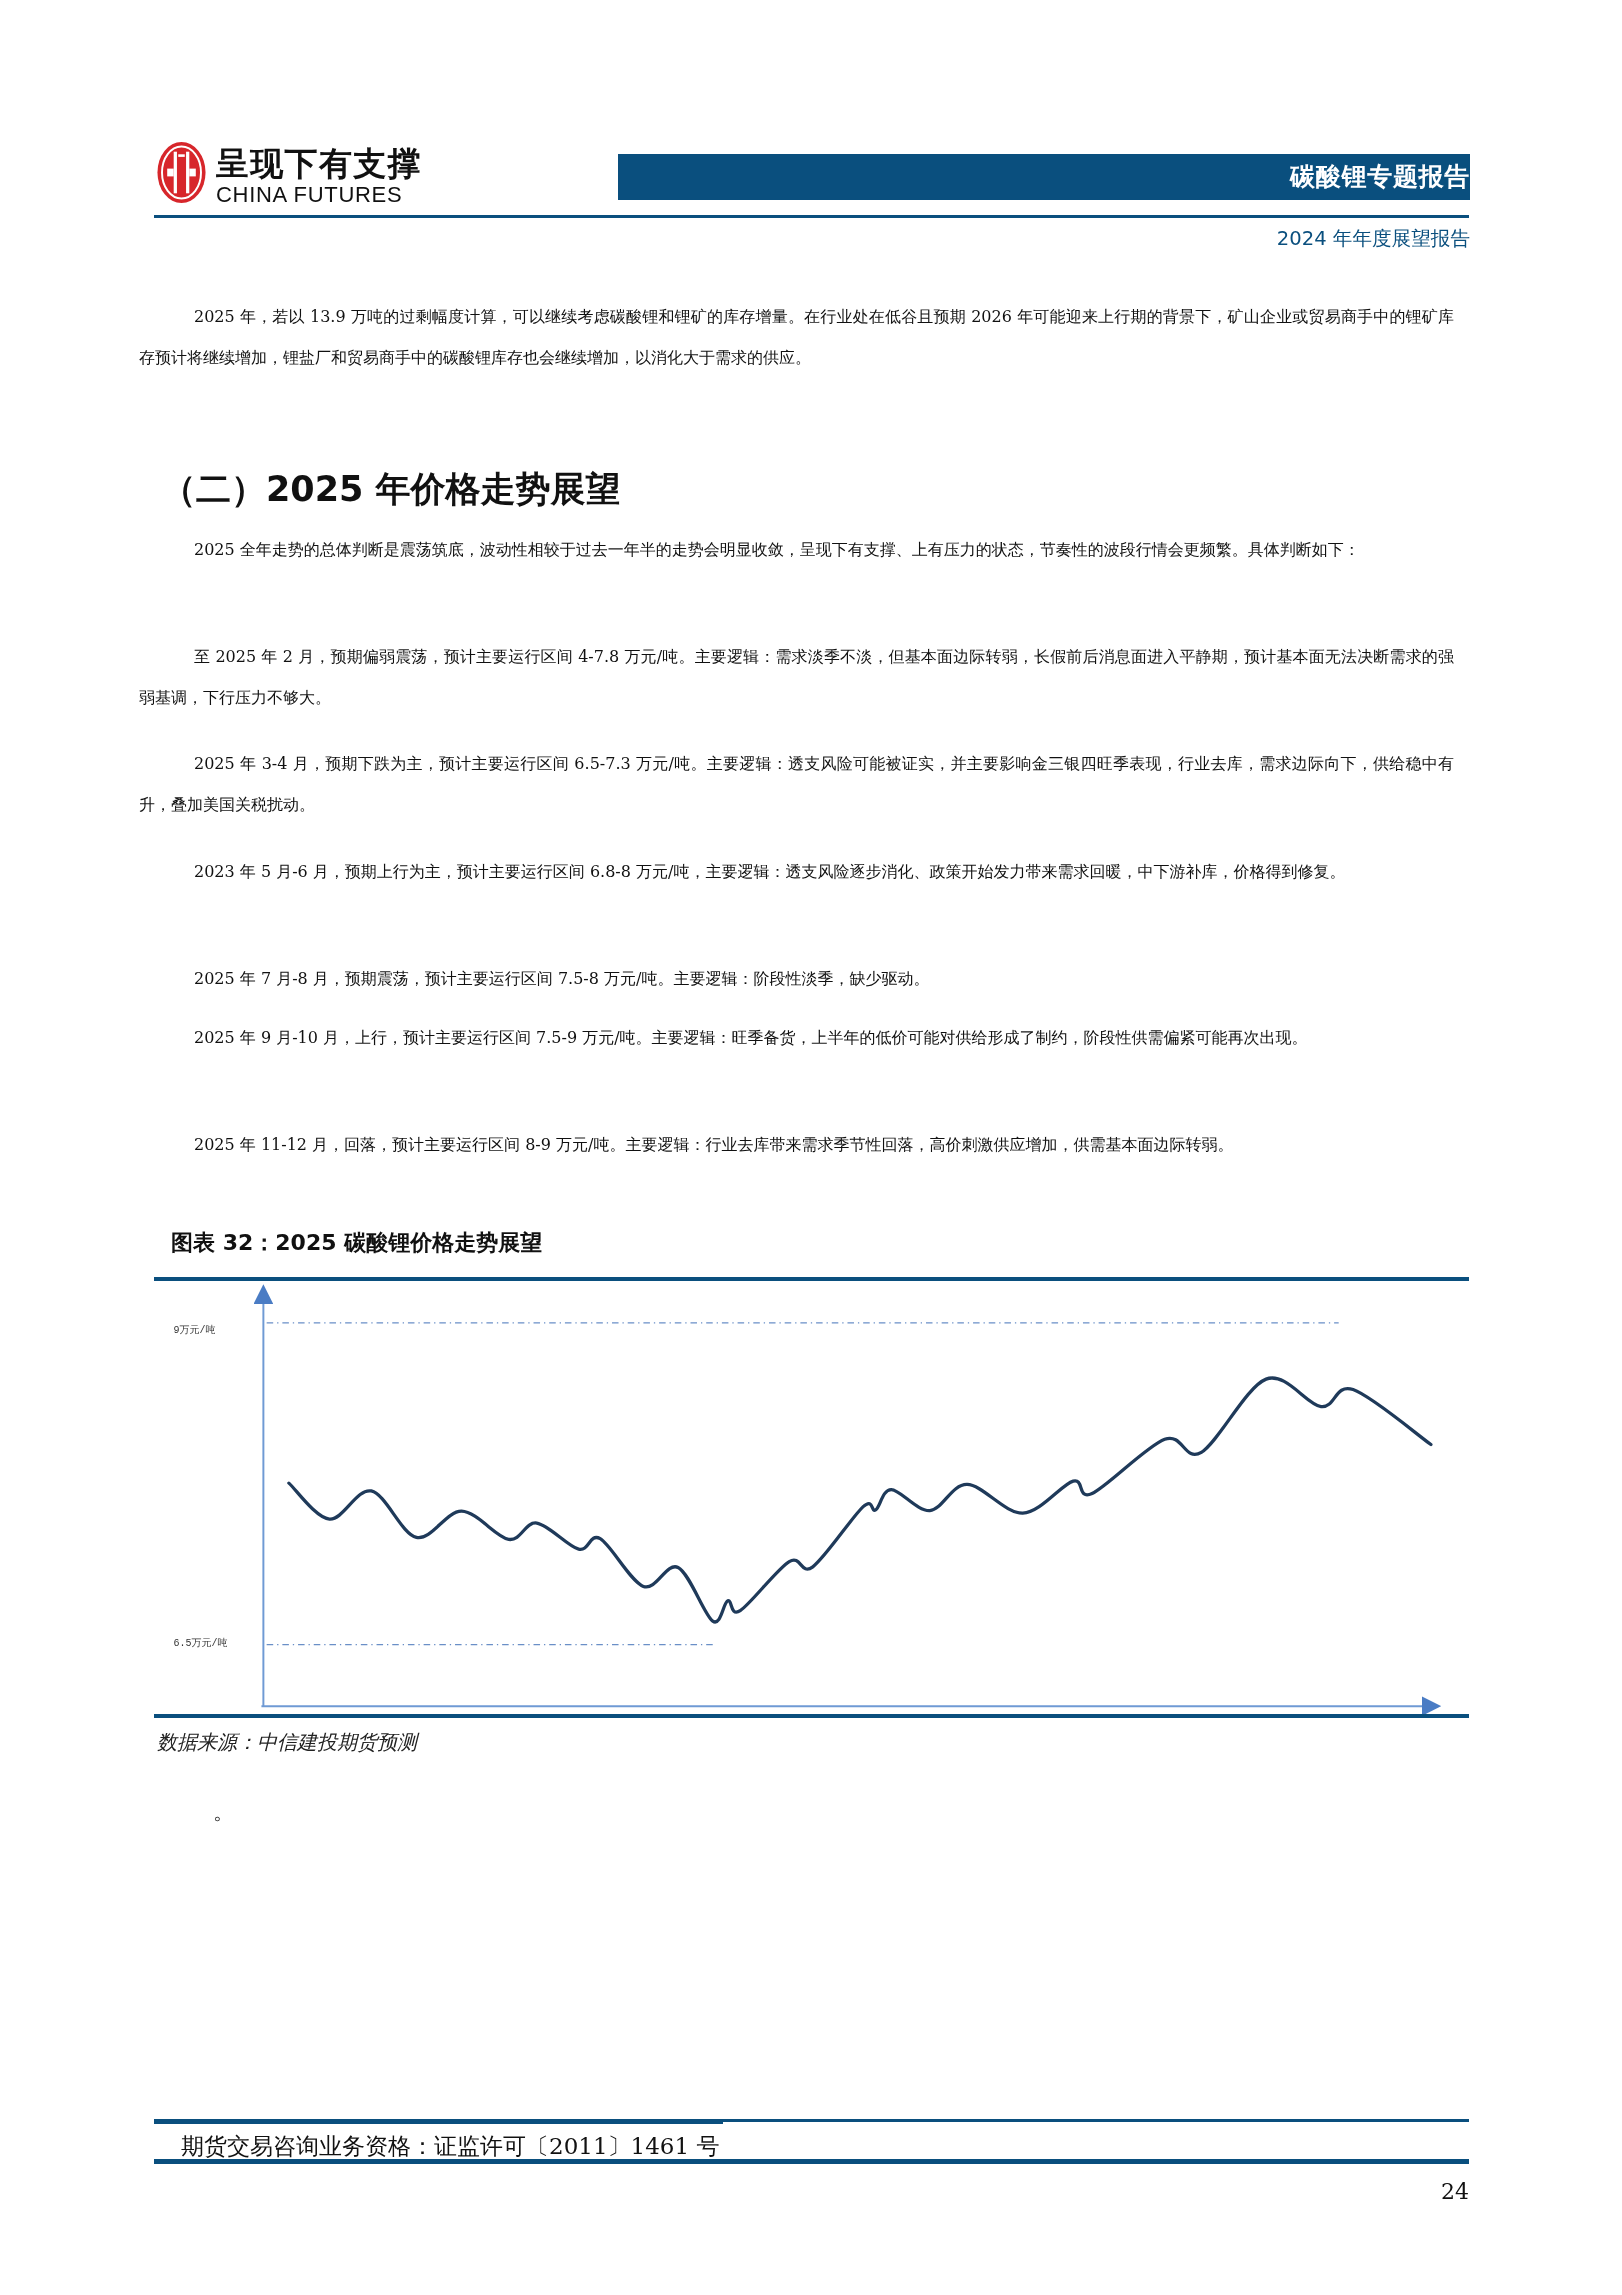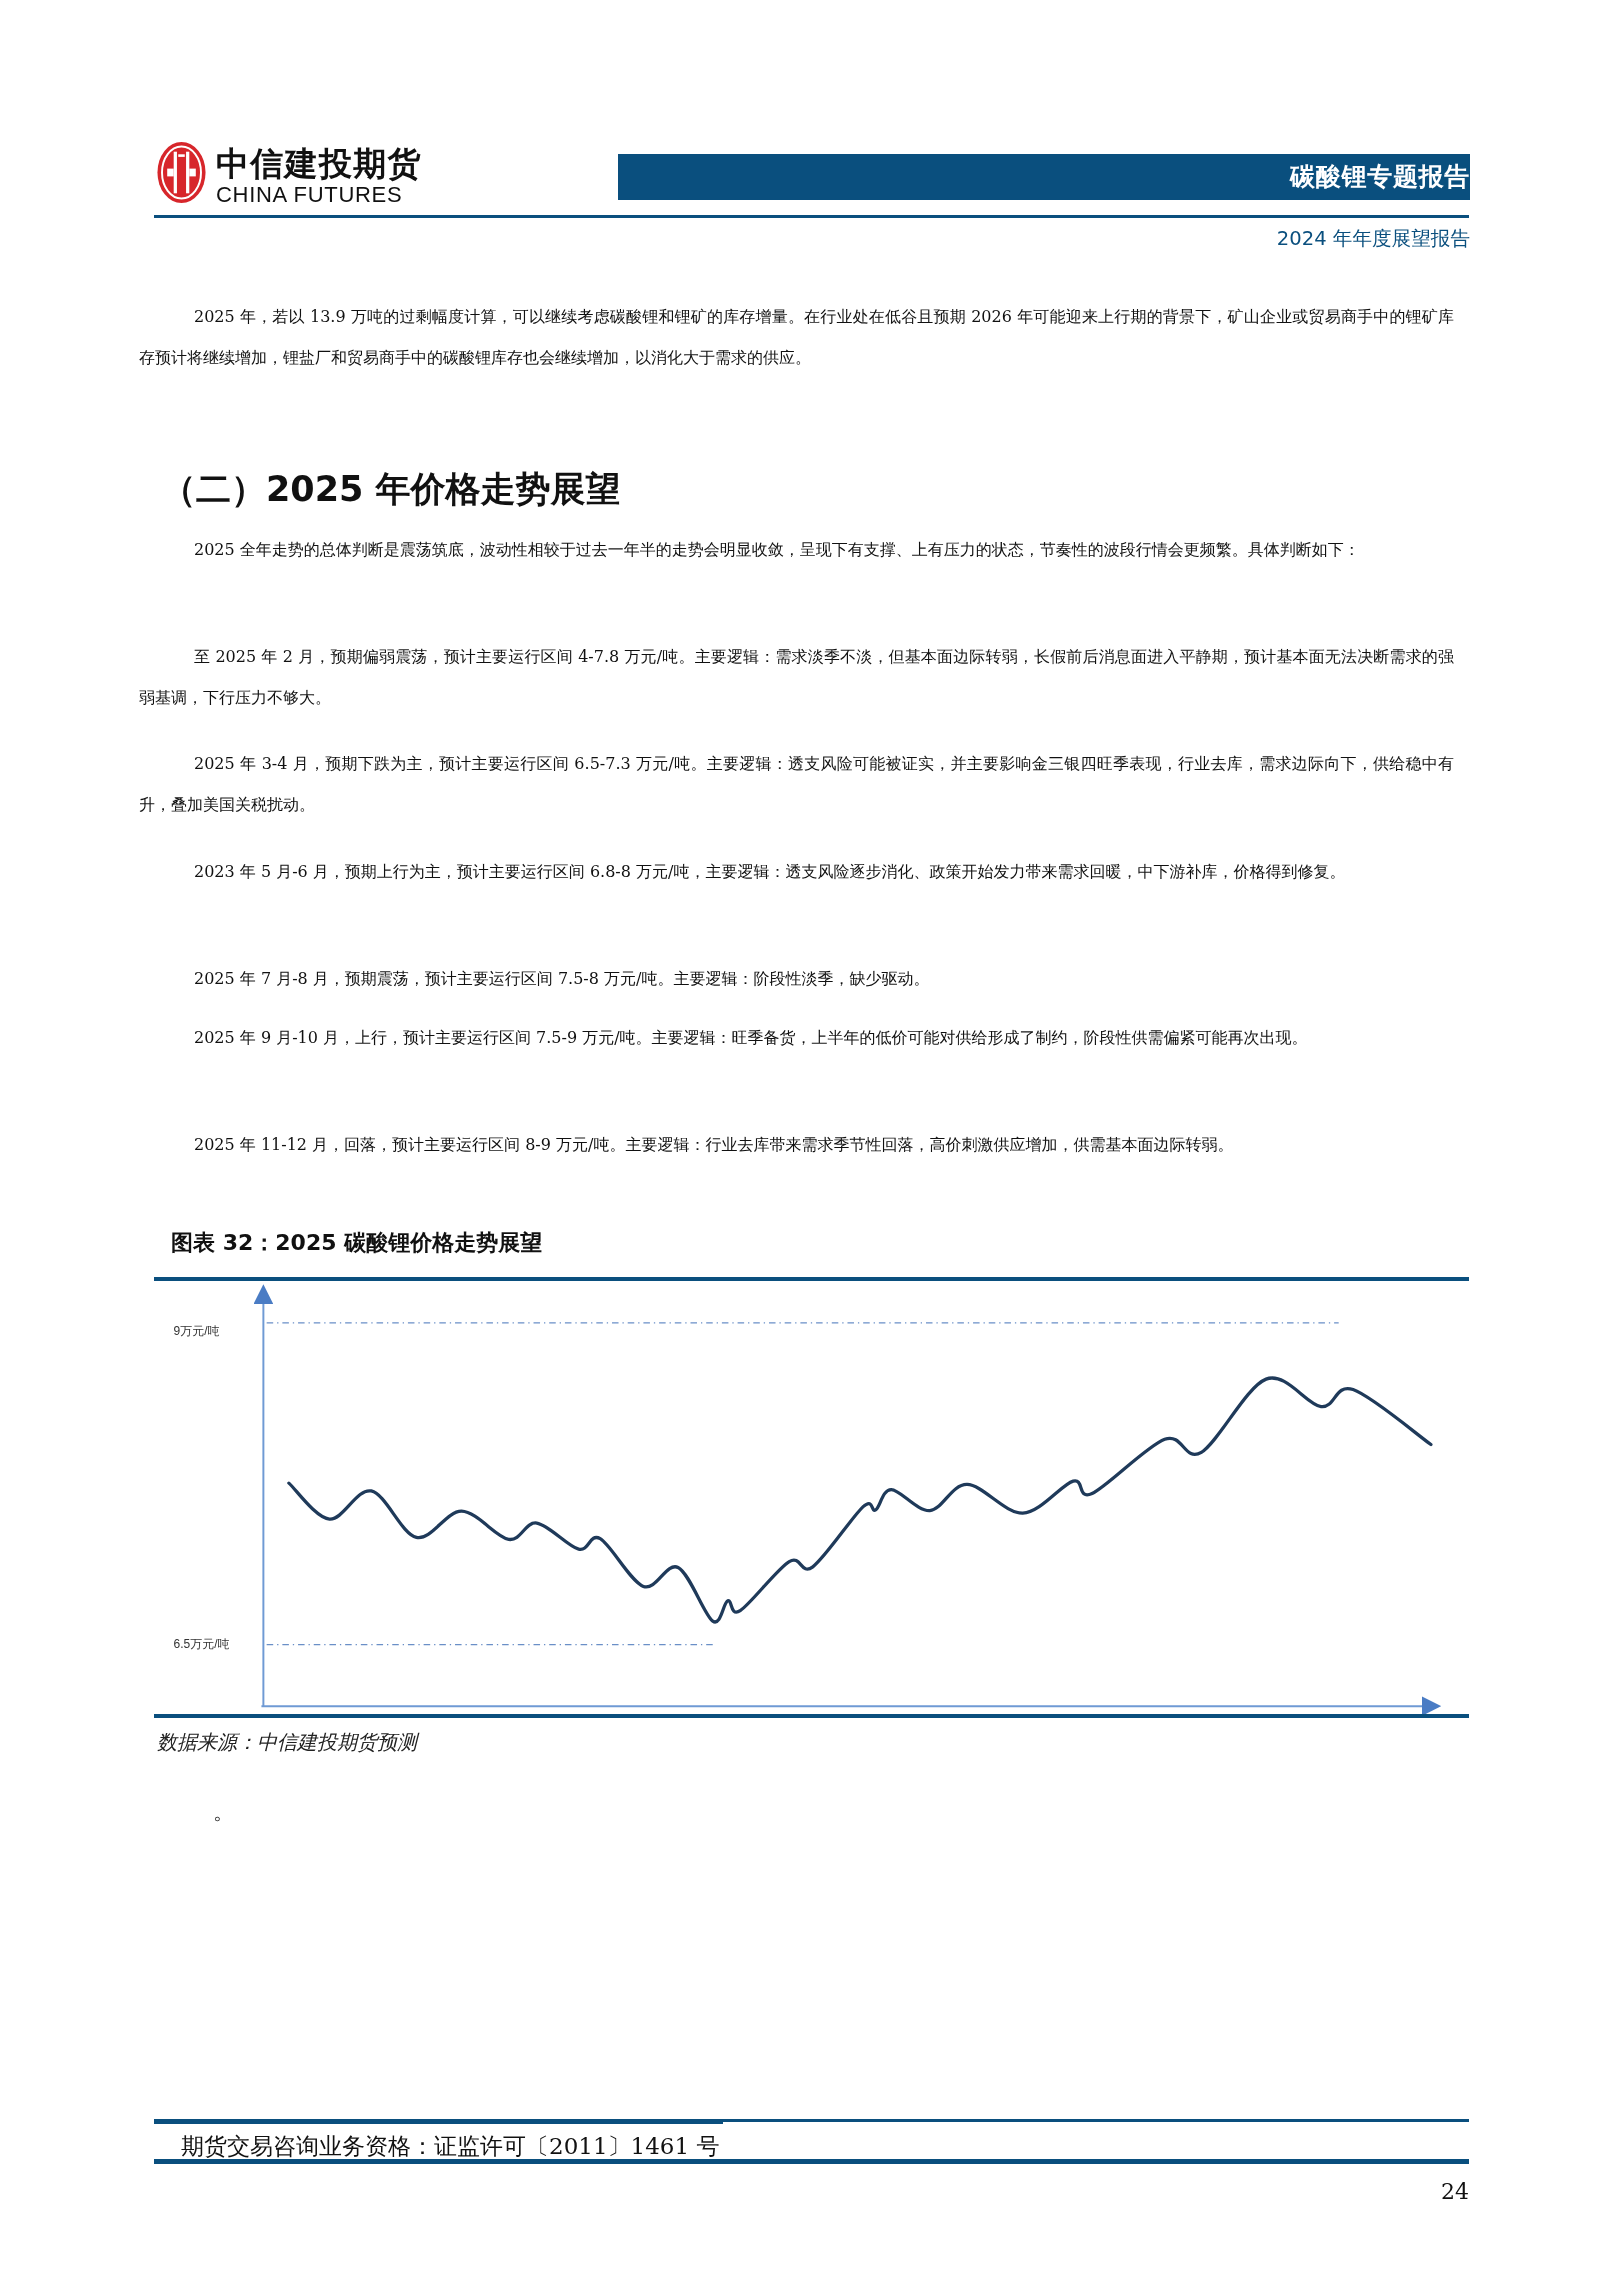--- a/index.html
+++ b/index.html
@@ -26,21 +26,21 @@
           text-align: justify; font-family: "DejaVu Serif", "Liberation Serif", serif; }
   .h2 { left: 161px; top: 466px; font-size: 35px; font-weight: bold; white-space: nowrap;
         font-family: "DejaVu Sans", "Liberation Sans", sans-serif; }
 
   
   .fig-title { left: 171px; top: 1228px; font-size: 22px; font-weight: bold; white-space: nowrap;
                font-family: "DejaVu Sans", "Liberation Sans", sans-serif; }
   .fig-rule-top { left: 154px; top: 1277px; width: 1315px; height: 3.9px; background: #0a4f7e; }
   .fig-rule-bot { left: 154px; top: 1714px; width: 1315px; height: 3.9px; background: #0a4f7e; }
   .chart { left: 154px; top: 1281px; width: 1315px; height: 433px; }
-  .ylabel { font-family: Liberation Sans, sans-serif; font-size: 12px; color: #333; white-space: nowrap; }
+  .ylabel { font-family: Liberation Mono, monospace; font-size: 10px; color: #333; white-space: nowrap; }
   .source { left: 157px; top: 1729px; font-size: 20px; font-style: italic; white-space: nowrap;
             font-family: "DejaVu Serif", "Liberation Serif", serif; color: #222; }
   .stray { left: 213px; top: 1798px; font-size: 21px; }
 
   
   .ft-rule-top { left: 154px; top: 2119px; width: 1315px; height: 2.6px; background: #0a4f7e; }
   .ft-rule-top-thick { left: 154px; top: 2119px; width: 569px; height: 5.2px; background: #0a4f7e; }
   .ft-text { left: 157px; top: 2131px; font-size: 23px; white-space: nowrap; margin-left: 24px; }
   .ft-rule-bot { left: 154px; top: 2159px; width: 1315px; height: 5.2px; background: #0a4f7e; }
   .page-num { right: 154px; top: 2179px; font-size: 22px; }
@@ -51,21 +51,21 @@
 <div class="abs logo">
   <svg class="logo-mark" viewBox="0 0 78 100">
     <ellipse cx="39" cy="50" rx="37" ry="47" fill="#d7262b"></ellipse>
     <ellipse cx="39" cy="50" rx="30" ry="40" fill="none" stroke="#fff" stroke-width="3"></ellipse>
     <rect x="27" y="18" width="5" height="64" fill="#fff"></rect>
     <rect x="46" y="18" width="5" height="64" fill="#fff"></rect>
     <rect x="17" y="44" width="10" height="12" fill="#fff"></rect>
     <rect x="51" y="44" width="10" height="12" fill="#fff"></rect>
     <rect x="34" y="22" width="10" height="4" fill="#fff"></rect>
   </svg>
-  <div class="logo-cn">中信建投期货</div>
+  <div class="logo-cn">呈现下有支撑</div>
   <div class="logo-en">CHINA FUTURES</div>
 </div>
 <div class="abs hdr-band"></div>
 <div class="abs hdr-title">碳酸锂专题报告</div>
 <div class="abs hdr-rule"></div>
 <div class="abs hdr-sub">2024 年年度展望报告</div>
 
 <div class="abs para" style="top:296px;">2025 年，若以 13.9 万吨的过剩幅度计算，可以继续考虑碳酸锂和锂矿的库存增量。在行业处在低谷且预期 2026 年可能迎来上行期的背景下，矿山企业或贸易商手中的锂矿库存预计将继续增加，锂盐厂和贸易商手中的碳酸锂库存也会继续增加，以消化大于需求的供应。</div>
 <div class="abs h2">（二）2025 年价格走势展望</div>
 

